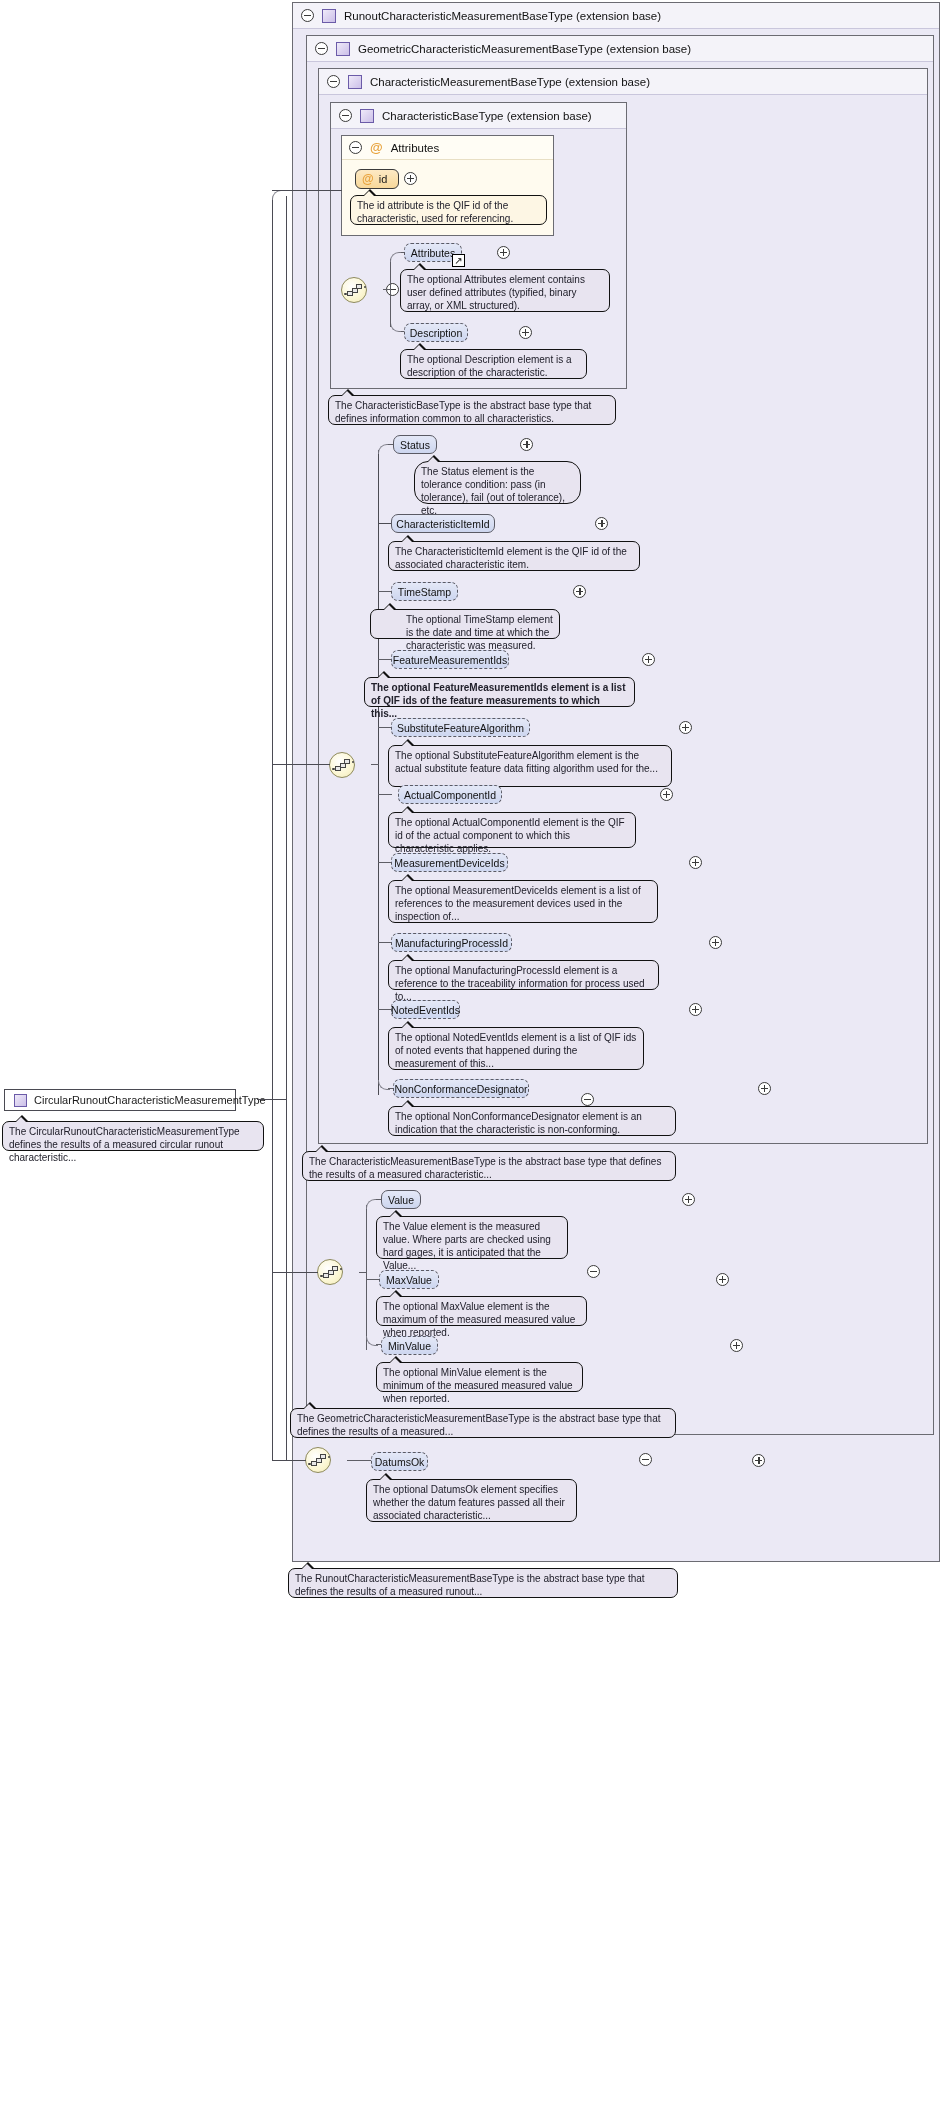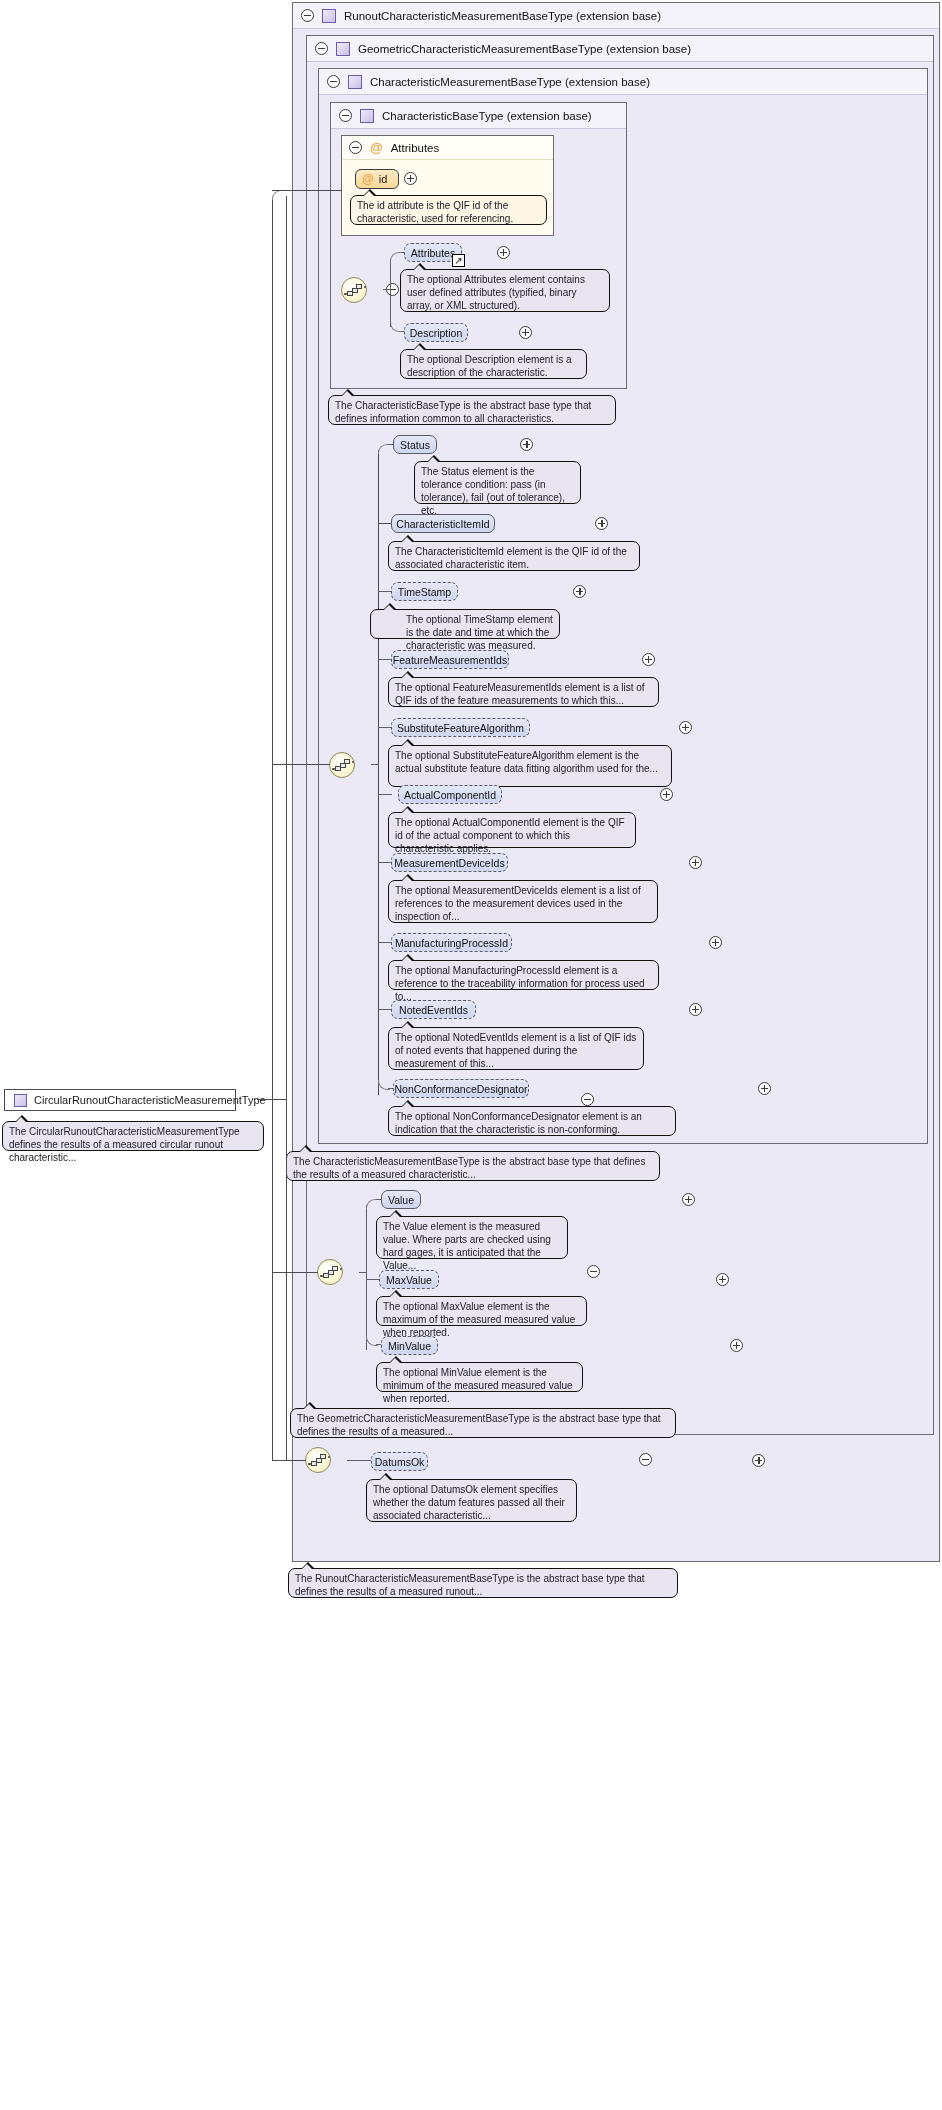--- a/index.html
+++ b/index.html
@@ -269,39 +269,39 @@
 
 
 <div class="ln v thick" style="left:378px; top:450px; height:645px;"></div>
 <div class="ln h" style="left:371px; top:764px; width:8px;"></div>
 
 
 <div class="corner elbow-tl" style="left:378px; top:444px; width:12px; height:10px;"></div>
 <div class="ln h" style="left:388px; top:444px; width:7px;"></div>
 <div class="elem-pill" style="left:393px; top:435px; width:44px;">Status</div>
 <span class="plus-circle abs" style="left:440px; top:438px;"></span>
-<div class="callout" style="left:414px; top:461px; width:167px; height:43px;">The Status element is the tolerance condition: pass (in tolerance), fail (out of tolerance), etc.</div>
+<div class="callout" style="left:414px; top:461px; width:167px; height:43px;border-radius:14px;">The Status element is the tolerance condition: pass (in tolerance), fail (out of tolerance), etc.</div>
 
 
 <div class="ln h thick" style="left:378px; top:523px; width:14px;"></div>
 <div class="elem-pill" style="left:391px; top:514px; width:104px;">CharacteristicItemId</div>
 <span class="plus-circle abs" style="left:499px; top:517px;"></span>
 <div class="callout" style="left:388px; top:541px; width:252px; height:30px;">The CharacteristicItemId element is the QIF id of the associated characteristic item.</div>
 
 
 <div class="ln h" style="left:378px; top:591px; width:14px;"></div>
 <div class="elem-pill dashed" style="left:391px; top:582px; width:67px;">TimeStamp</div>
 <span class="plus-circle abs" style="left:461px; top:585px;"></span>
 <div class="callout" style="left:370px; top:609px; width:190px; height:30px;padding-left:35px;">The optional TimeStamp element is the date and time at which the characteristic was measured.</div>
 
 
 <div class="ln h" style="left:378px; top:659px; width:14px;"></div>
 <div class="elem-pill dashed" style="left:391px; top:650px; width:118px;">FeatureMeasurementIds</div>
 <span class="plus-circle abs" style="left:513px; top:653px;"></span>
-<div class="callout" style="left:388px; top:677px; width:271px; height:30px;">The optional FeatureMeasurementIds element is a list of QIF ids of the feature measurements to which this...</div>
+<div class="callout" style="left:364px; top:677px; width:271px; height:30px;font-weight:bold;">The optional FeatureMeasurementIds element is a list of QIF ids of the feature measurements to which this...</div>
 
 
 <div class="ln h" style="left:378px; top:727px; width:14px;"></div>
 <div class="elem-pill dashed" style="left:391px; top:718px; width:139px;">SubstituteFeatureAlgorithm</div>
 <span class="plus-circle abs" style="left:534px; top:721px;"></span>
 <div class="callout" style="left:388px; top:745px; width:284px; height:42px;">The optional SubstituteFeatureAlgorithm element is the actual substitute feature data fitting algorithm used for the...</div>
 
 
 <div class="ln h" style="left:378px; top:794px; width:14px;"></div>
 <div class="elem-pill dashed" style="left:391px; top:785px; width:104px;margin-left:7px;">ActualComponentId</div>
@@ -315,33 +315,33 @@
 <div class="callout" style="left:388px; top:880px; width:270px; height:43px;">The optional MeasurementDeviceIds element is a list of references to the measurement devices used in the inspection of...</div>
 
 
 <div class="ln h" style="left:378px; top:942px; width:14px;"></div>
 <div class="elem-pill dashed" style="left:391px; top:933px; width:121px;">ManufacturingProcessId</div>
 <span class="plus-circle abs" style="left:516px; top:936px;"></span>
 <div class="callout" style="left:388px; top:960px; width:271px; height:30px;">The optional ManufacturingProcessId element is a reference to the traceability information for process used to...</div>
 
 
 <div class="ln h" style="left:378px; top:1009px; width:14px;"></div>
-<div class="elem-pill dashed" style="left:391px; top:1000px; width:85px;">NotedEventIds</div>
+<div class="elem-pill dashed" style="left:391px; top:1000px; width:69px;">NotedEventIds</div>
 <span class="plus-circle abs" style="left:480px; top:1003px;"></span>
 <div class="callout" style="left:388px; top:1027px; width:256px; height:43px;">The optional NotedEventIds element is a list of QIF ids of noted events that happened during the measurement of this...</div>
 
 
 <div class="corner elbow-bl" style="left:378px; top:1080px; width:12px; height:10px;"></div>
 <div class="ln h" style="left:388px; top:1088px; width:7px;"></div>
 <div class="elem-pill dashed" style="left:393px; top:1079px; width:136px;">NonConformanceDesignator</div>
 <span class="plus-circle abs" style="left:533px; top:1082px;"></span>
 <div class="callout" style="left:388px; top:1106px; width:288px; height:30px;">The optional NonConformanceDesignator element is an indication that the characteristic is non-conforming.</div>
 
 
-<div class="callout" style="left:286px; top:1151px; width:374px; height:30px;">The CharacteristicMeasurementBaseType is the abstract base type that defines the results of a measured characteristic...</div>
+<div class="callout" style="left:302px; top:1151px; width:374px; height:30px;">The CharacteristicMeasurementBaseType is the abstract base type that defines the results of a measured characteristic...</div>
 
 
 <div class="seq-node" style="left:317px; top:1259px;">
   <span class="sq sq1"></span>
   <span class="sq sq2"></span>
   <span class="sq sq3"></span>
   <span class="dot d1"></span>
   <span class="dot d2"></span>
 </div>
 <span class="minus-circle abs" style="left:346px; top:1265px;"></span>

